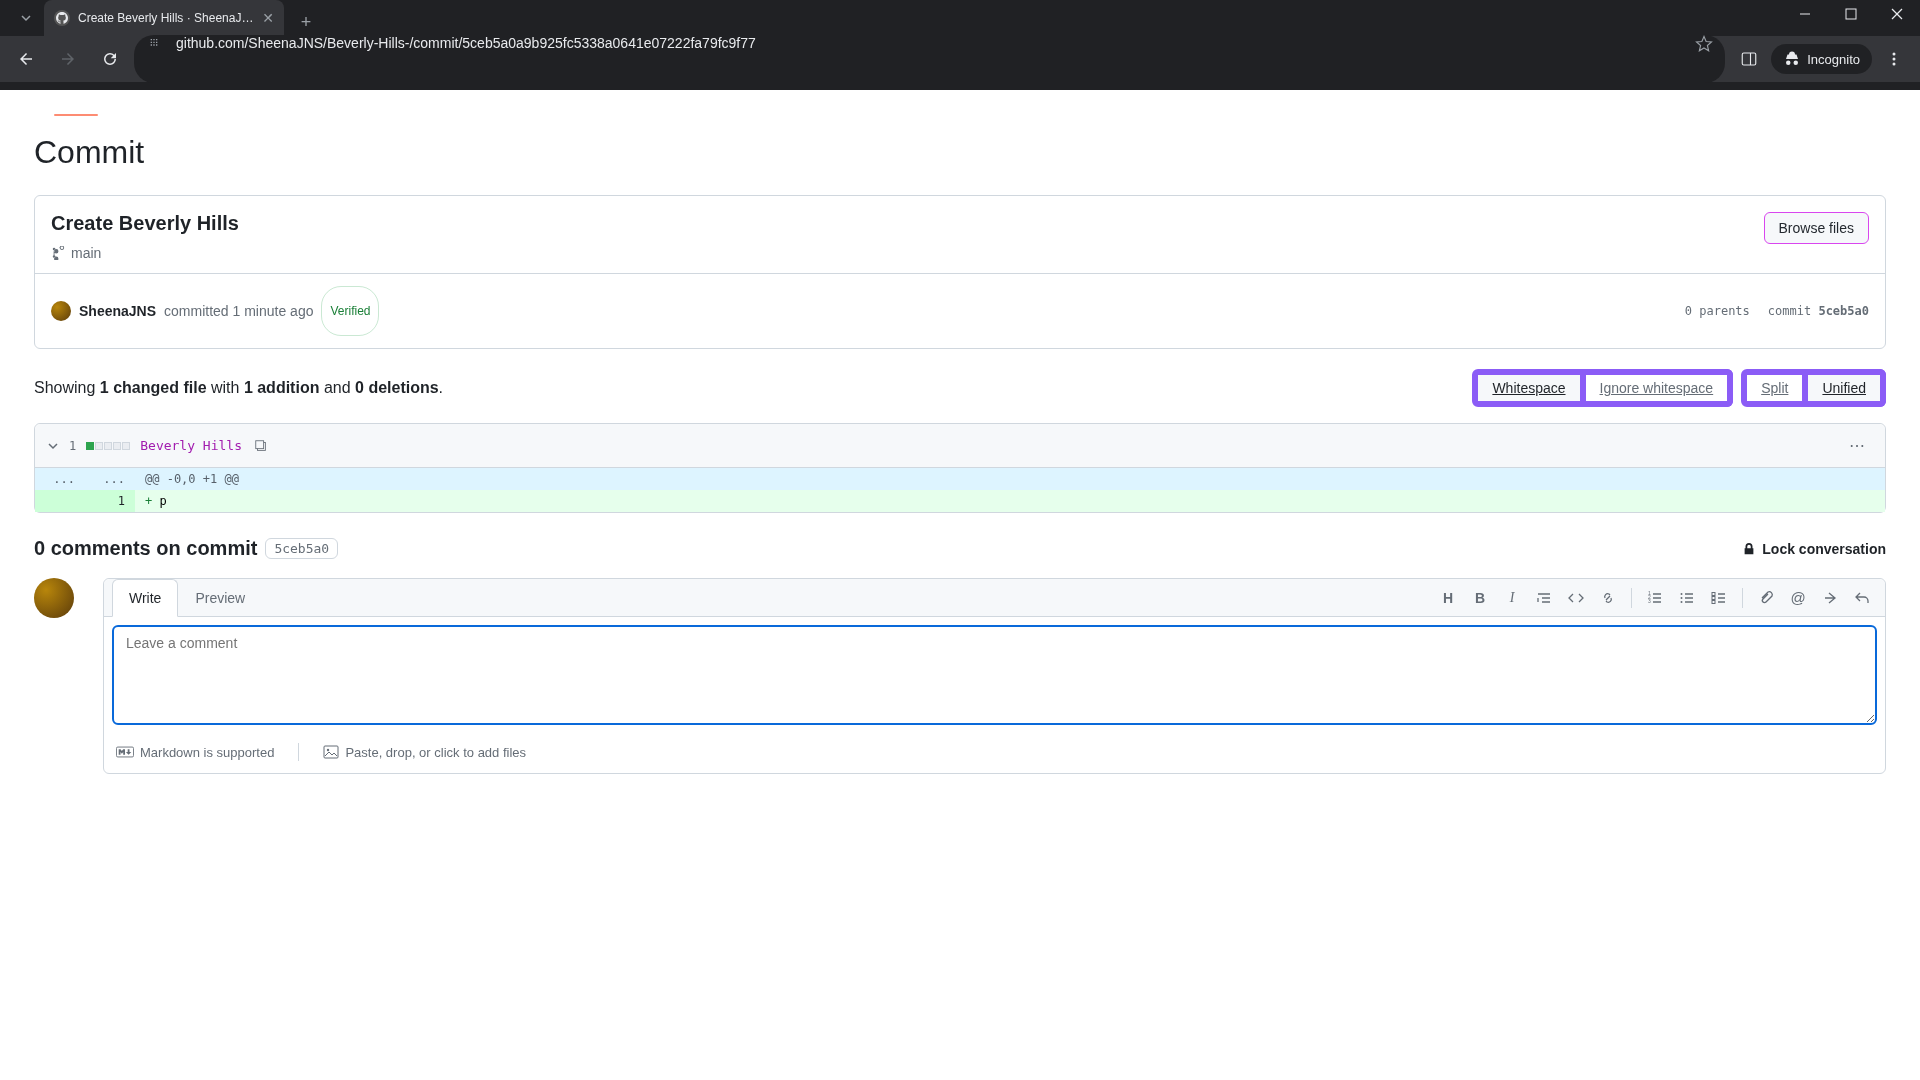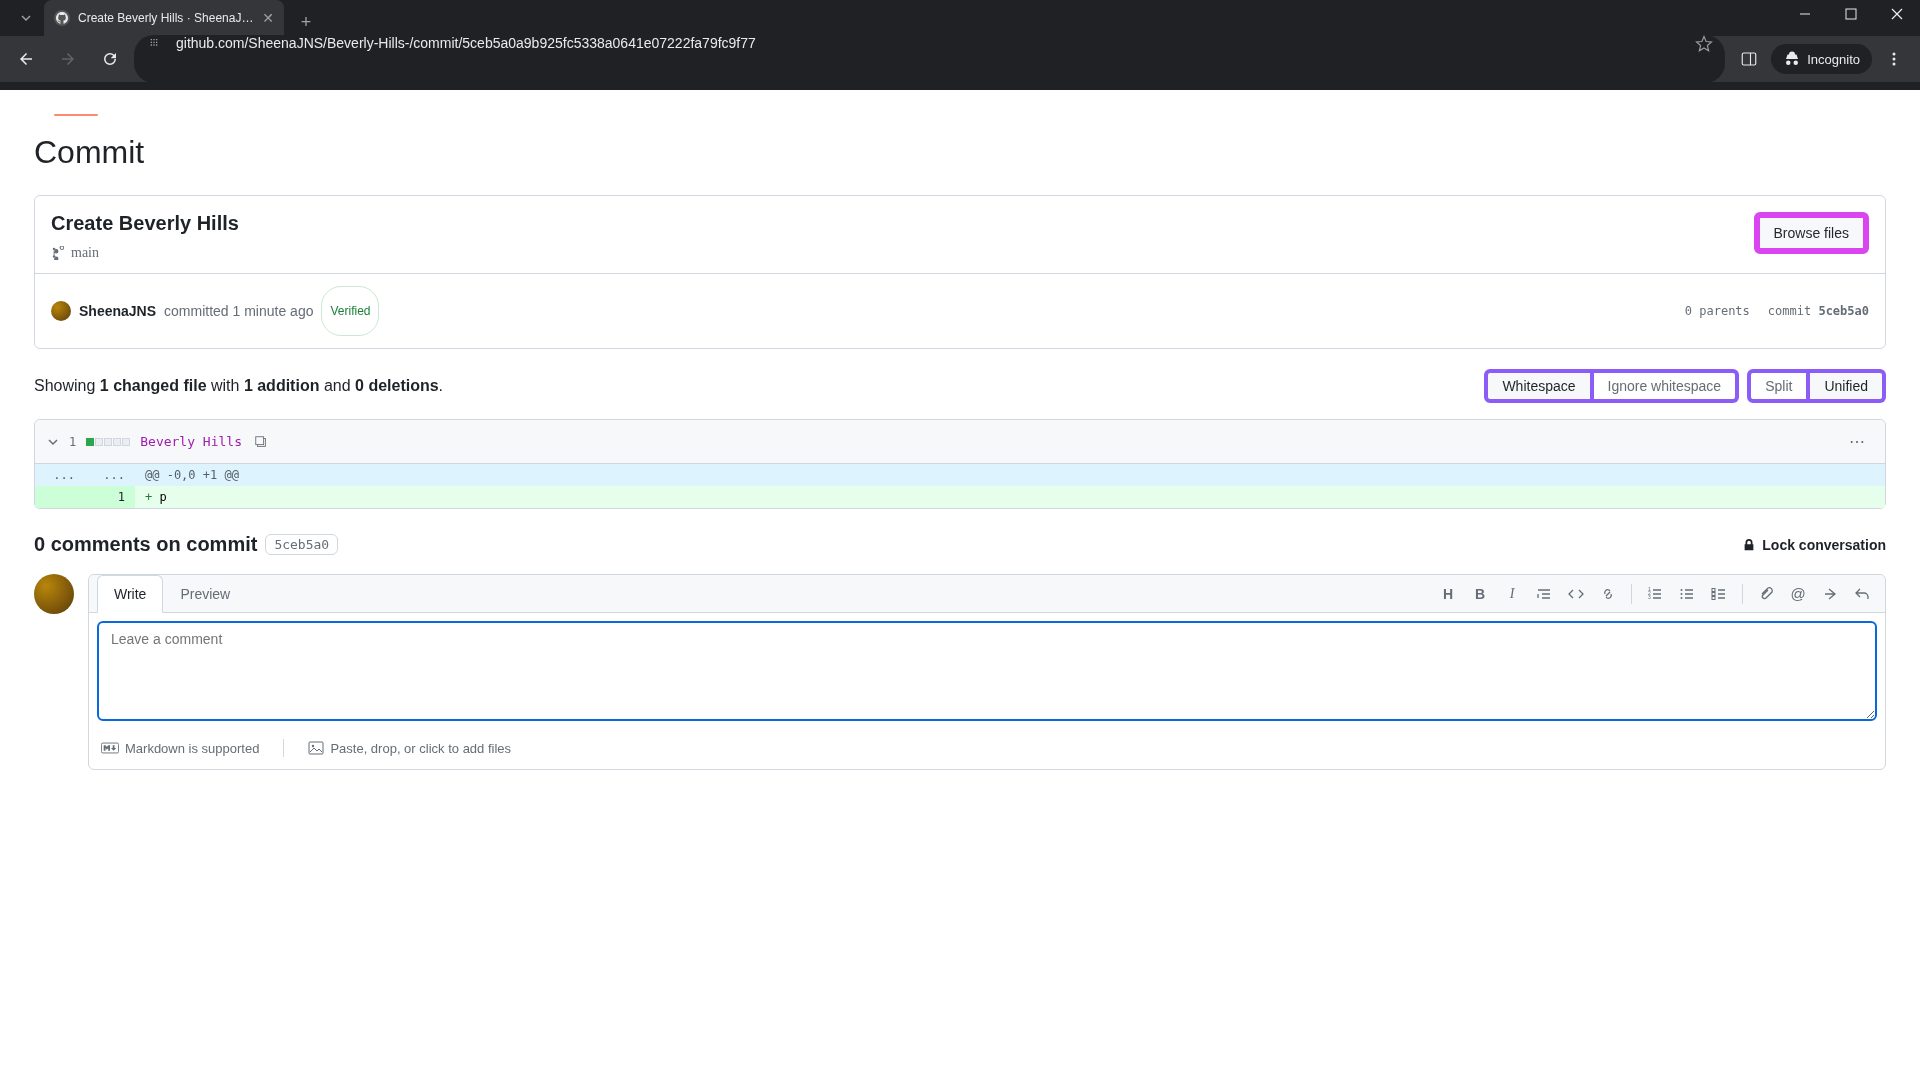--- a/index.html
+++ b/index.html
@@ -33,37 +33,37 @@
 .content-inner { padding: 24px 34px 40px 34px; }
 
 .tab-underline { width:44px; height:2px; background:#fd8c73; border-radius:1px; margin-left:20px; margin-bottom:18px; }
 
 h1.page-title { font-size:32px; font-weight:400; color:#1f2328; margin-bottom:24px; }
 
 .commit-box { border:1px solid #d0d7de; border-radius:6px; background:#fff; }
 .commit-head { padding:16px 16px 12px 16px; display:flex; align-items:flex-start; }
 .commit-head-left { flex:1; }
 .commit-title { font-size:20px; font-weight:600; color:#1f2328; margin-bottom:10px; }
-.branch-row { display:flex; align-items:center; gap:6px; color:#656d76; font-size:14px;font-family:Liberation Serif, serif; }
+.branch-row { display:flex; align-items:center; gap:6px; color:#656d76; font-size:14px; }
 .branch-icon svg { fill:#656d76; }
-.browse-btn { border:6px solid #d946ef; border-radius:6px; background:#f6f8fa; padding:7px 14px; font-size:14px; font-weight:500; color:#24292f; cursor:pointer; }
+.browse-btn { border:1px solid #d946ef; border-radius:6px; background:#f6f8fa; padding:7px 14px; font-size:14px; font-weight:500; color:#24292f; cursor:pointer; }
 
 .commit-meta { border-top:1px solid #d0d7de; padding:12px 16px; display:flex; align-items:center; gap:8px; }
 .avatar { width:20px; height:20px; border-radius:50%; background: radial-gradient(circle at 30% 30%, #b8860b, #5a3a0a); }
 .author { font-weight:600; color:#1f2328; font-size:14px; }
 .meta-text { color:#656d76; font-size:14px; }
 .verified-badge { border:1px solid #2da44e40; color:#1a7f37; border-radius:20px; padding:17px 8px; font-size:12px; font-weight:500; }
 .commit-meta-right { margin-left:auto; display:flex; align-items:center; gap:18px; font-size:12px; color:#656d76; font-family:ui-monospace,SFMono-Regular,Menlo,monospace; }
 
 .diff-controls { margin-top:20px; display:flex; align-items:center;gap:44px; }
 .diff-summary { font-size:16px; color:#1f2328; }
 .diff-summary strong { font-weight:600; }
 .diff-buttons { margin-left:auto; display:flex; gap:8px; }
 .seg-group { display:flex; }
-.seg-btn { border:4px solid #8b5cf6; background:#fff; padding:5px 14px; font-size:14px; color:#656d76; cursor:pointer; }
+.seg-btn { border:6px solid #8b5cf6; background:#fff; padding:5px 14px; font-size:14px; color:#656d76; cursor:pointer;text-decoration:underline; }
 .seg-btn:first-child { border-radius:6px 0 0 6px; }
 .seg-btn:last-child { border-radius:0 6px 6px 0; border-left:none; }
 .seg-btn.active { background:#f6f8fa; color:#1f2328; font-weight:500; }
 
 .file-diff { margin-top:16px; border:1px solid #d0d7de; border-radius:6px; }
 .file-header { background:#f6f8fa; padding:8px 12px; display:flex; align-items:center; gap:10px; border-bottom:1px solid #d0d7de; border-radius:6px 6px 0 0; }
 .chevron { color:#656d76; cursor:pointer; }
 .file-changes { color:#656d76; font-size:12px; font-family:ui-monospace,monospace; }
 .diff-blocks { display:flex; gap:1px; }
 .diff-block { width:8px; height:8px; }
@@ -82,21 +82,21 @@
 .add-row .line-num.new { color:#1f2328; }
 .add-row .code-cell { background:#e6ffec; }
 .add-row .marker { color:#1a7f37; }
 .code-cell { white-space:pre; }
 
 .comments-header { margin-top:24px; display:flex; align-items:center; }
 .comments-title { font-size:20px; font-weight:600; color:#1f2328; }
 .sha-pill { font-family:ui-monospace,monospace; font-size:13px; background:#fff; border:1px solid #d0d7de; border-radius:6px; padding:2px 8px; margin-left:8px; color:#656d76; font-weight:400; }
 .lock-link { margin-left:auto; display:flex; align-items:center; gap:6px; color:#1f2328; font-size:14px; font-weight:600; cursor:pointer; }
 
-.comment-form { margin-top:18px; display:flex; gap:14px; }
+.comment-form { margin-top:18px; display:flex; gap:29px; }
 .avatar-lg { width:40px; height:40px; border-radius:50%; background: radial-gradient(circle at 30% 30%, #b8860b, #5a3a0a); }
 .form-box { flex:1; border:1px solid #d0d7de; border-radius:6px; }
 .form-tabs { display:flex; align-items:center; padding:0 8px; background:#f6f8fa; border-radius:6px 6px 0 0; border-bottom:1px solid #d0d7de; }
 .form-tab { padding:10px 16px; font-size:14px; color:#656d76; cursor:pointer; border:1px solid transparent; margin-bottom:-1px; }
 .form-tab.active { background:#fff; border:1px solid #d0d7de; border-bottom:1px solid #fff; border-radius:6px 6px 0 0; color:#1f2328; }
 .md-toolbar { margin-left:auto; display:flex; align-items:center; gap:2px; }
 .md-btn { width:30px; height:30px; display:flex; align-items:center; justify-content:center; color:#656d76; cursor:pointer; border-radius:4px; }
 .md-sep { width:1px; height:20px; background:#d0d7de; margin:0 6px; }
 .textarea-wrap { padding:8px; }
 .comment-textarea { width:100%; min-height:100px; border:2px solid #0969da; border-radius:6px; padding:8px 12px; font-size:14px; font-family:inherit; resize:vertical; outline:none; }

